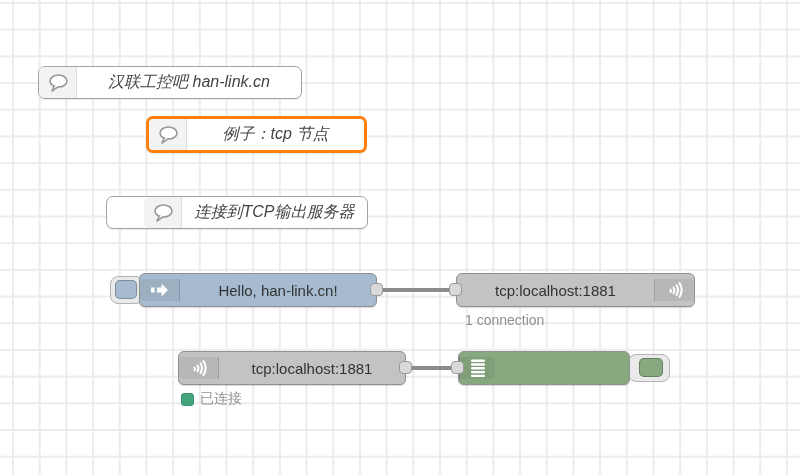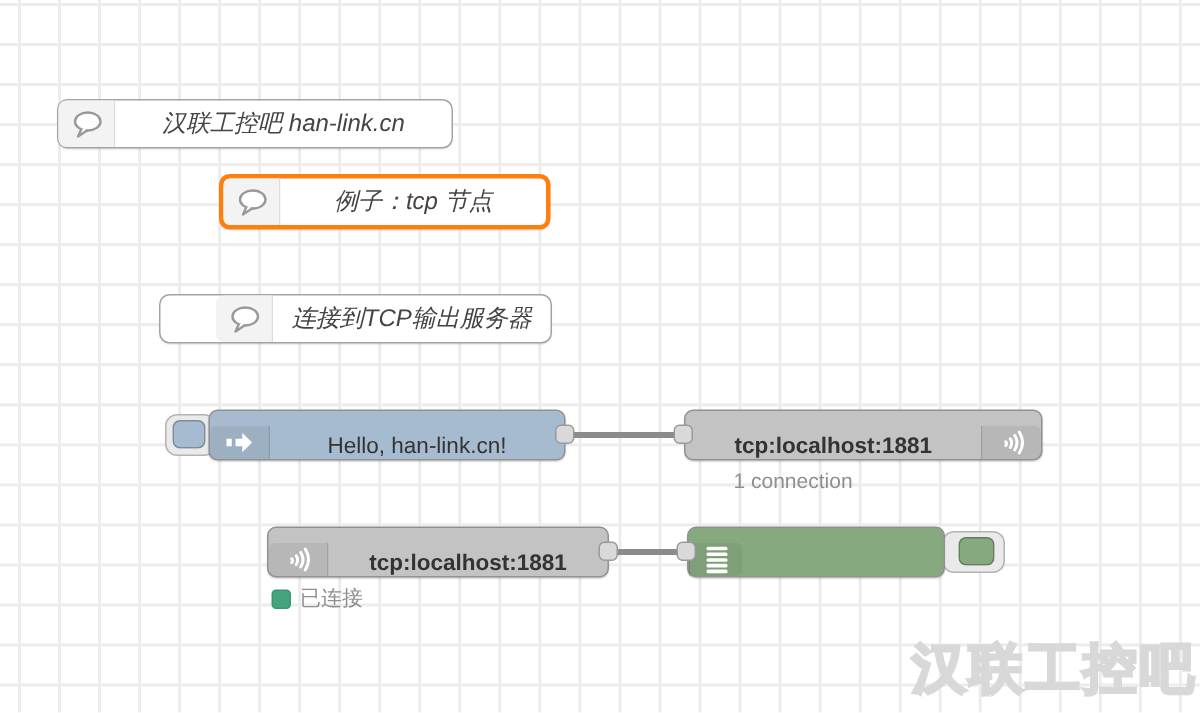--- a/index.html
+++ b/index.html
@@ -29,36 +29,36 @@
     border-radius:5px 0 0 5px; display:flex; align-items:center; justify-content:center;
   }
   .comment .c-label {
     flex:1; display:flex; align-items:center; justify-content:center;
     font-style:italic; font-size:16px; color:#444; white-space:nowrap; padding:0 12px;
   }
 
   
   .node {
     position:absolute; height:34px; border:1.5px solid #919191; border-radius:6px;
-    display:flex; align-items:flex-end; box-shadow:0 1px 1px rgba(0,0,0,0.15);
+    display:flex; align-items:center; box-shadow:0 1px 1px rgba(0,0,0,0.15);
     z-index:3;
   }
   .node .n-label {
     flex:1; display:flex; align-items:center; justify-content:center;
     font-size:15px; color:#333; white-space:nowrap; padding:0 8px;
   }
   .node .icon-region {
     width:40px; display:flex; align-items:center; justify-content:center;
     background:rgba(0,0,0,0.06);
   }
   .icon-region.left  { border-right:1px solid rgba(0,0,0,0.12); border-radius:4px 0 0 4px; }
   .icon-region.right { border-left:1px solid rgba(0,0,0,0.12); border-radius:0 4px 4px 0; }
 
   .inject  { background:#a6bbcf; }
-  .tcpnode { background:#c3c3c3;font-weight:bold; }
+  .tcpnode { background:#c3c3c3; }
   .debug   { background:#87a980; }
 
   
   .side-btn {
     position:absolute; background:#eaeaea; border:1.5px solid #b3b3b3;
     border-radius:8px; z-index:2;
   }
   .side-btn .pad {
     position:absolute; border-radius:5px; border:1px solid rgba(0,0,0,0.25);
   }
@@ -144,21 +144,21 @@
     <div class="icon-region right">
       <svg width="22" height="22" viewBox="0 0 22 22" fill="none" stroke="#fff" stroke-width="2" stroke-linecap="round">
         <path d="M6.5 10.5 q1 1.3 0 2.6"></path>
         <path d="M9.5 8.5 q1.9 2.6 0 5.8"></path>
         <path d="M12.5 6.3 q3 4.6 0 9.6"></path>
         <path d="M15.5 4 q4.4 7 0 14"></path>
       </svg>
     </div>
   </div>
   <div class="port" style="left:449px; top:283px;"></div>
-  <div class="status" style="left:465px; top:312px;margin-left:24px;">
+  <div class="status" style="left:465px; top:312px;">
     <span>1 connection</span>
   </div>
 
   <div class="node tcpnode" style="left:178px; top:351px; width:228px;">
     <div class="icon-region left">
       <svg width="22" height="22" viewBox="0 0 22 22" fill="none" stroke="#fff" stroke-width="2" stroke-linecap="round">
         <path d="M6.5 10.5 q1 1.3 0 2.6"></path>
         <path d="M9.5 8.5 q1.9 2.6 0 5.8"></path>
         <path d="M12.5 6.3 q3 4.6 0 9.6"></path>
         <path d="M15.5 4 q4.4 7 0 14"></path>
@@ -182,15 +182,14 @@
         <rect x="3" y="2.5" width="14" height="2.4" rx="1"></rect>
         <rect x="3" y="6.3" width="14" height="2.4" rx="1"></rect>
         <rect x="3" y="10.1" width="14" height="2.4" rx="1"></rect>
         <rect x="3" y="13.9" width="14" height="2.4" rx="1"></rect>
         <rect x="3" y="17.7" width="14" height="2.4" rx="1"></rect>
       </svg>
     </div>
   </div>
   <div class="port" style="left:451px; top:361px;"></div>
 
-  <div class="watermark">汉联工控吧</div>
 
 </div>
 
 </body></html>

